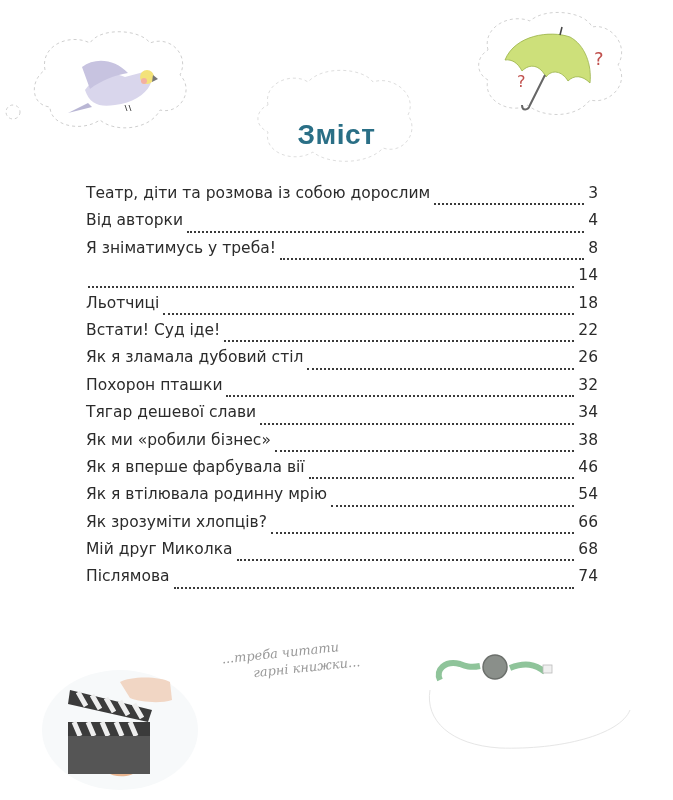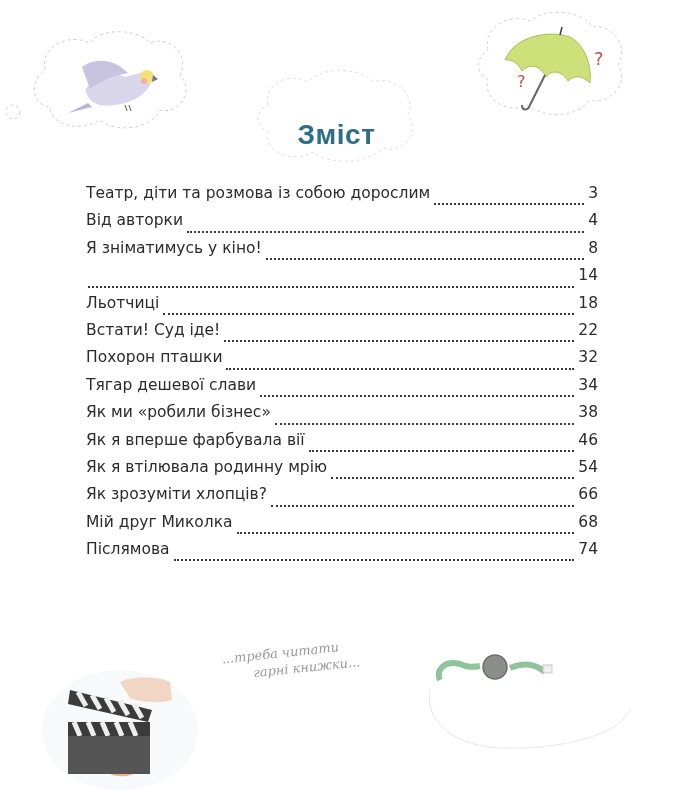--- a/index.html
+++ b/index.html
@@ -78,37 +78,42 @@
     <span class="toc-title">Театр, діти та розмова із собою дорослим</span>
     <span class="toc-dots"></span>
     <span class="toc-page">3</span>
   </div>
   <div class="toc-row">
     <span class="toc-title">Від авторки</span>
     <span class="toc-dots"></span>
     <span class="toc-page">4</span>
   </div>
   <div class="toc-row">
-    <span class="toc-title">Я зніматимусь у кіно!</span>
+    <span class="toc-title">Я зніматимусь у треба!</span>
     <span class="toc-dots"></span>
     <span class="toc-page">8</span>
   </div>
   <div class="toc-row">
     <span class="toc-dots"></span>
     <span class="toc-page">14</span>
   </div>
   <div class="toc-row">
     <span class="toc-title">Льотчиці</span>
     <span class="toc-dots"></span>
     <span class="toc-page">18</span>
   </div>
   <div class="toc-row">
     <span class="toc-title">Встати! Суд іде!</span>
     <span class="toc-dots"></span>
     <span class="toc-page">22</span>
+  </div>
+  <div class="toc-row">
+    <span class="toc-title">Як я зламала дубовий стіл</span>
+    <span class="toc-dots"></span>
+    <span class="toc-page">26</span>
   </div>
   <div class="toc-row">
     <span class="toc-title">Похорон пташки</span>
     <span class="toc-dots"></span>
     <span class="toc-page">32</span>
   </div>
   <div class="toc-row">
     <span class="toc-title">Тягар дешевої слави</span>
     <span class="toc-dots"></span>
     <span class="toc-page">34</span>

